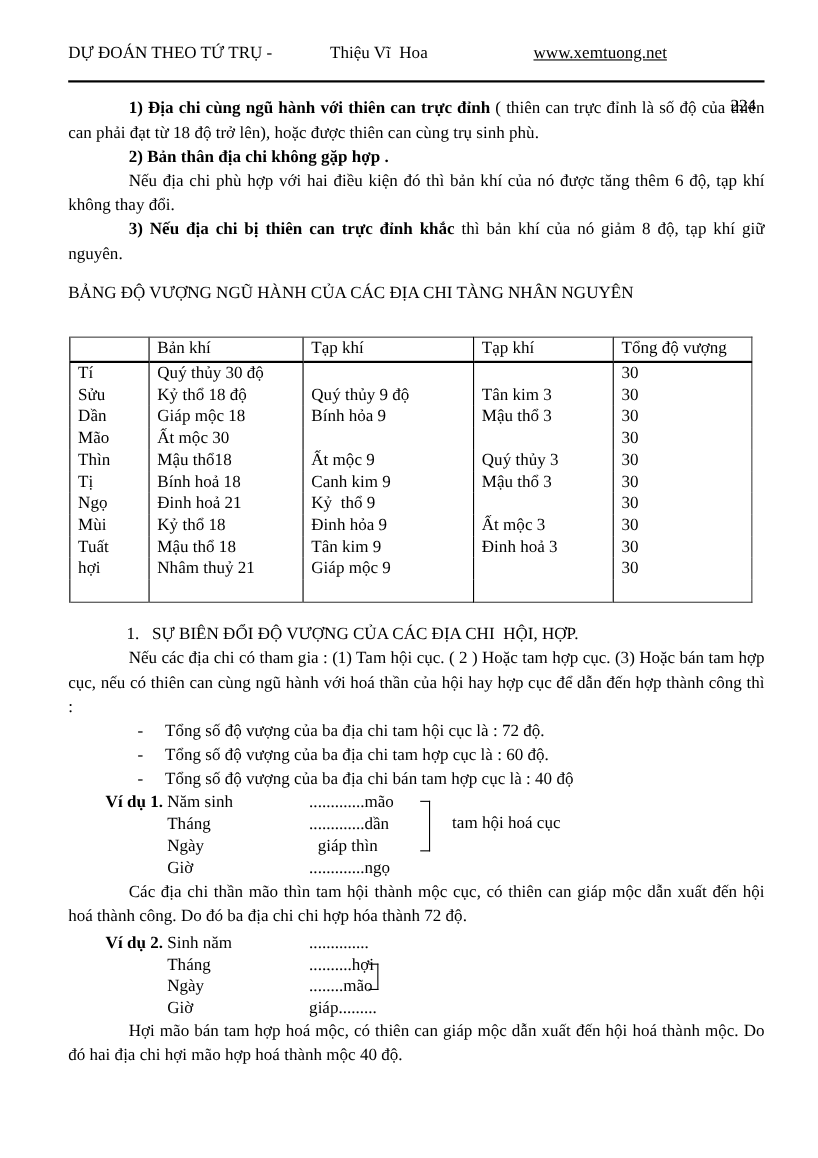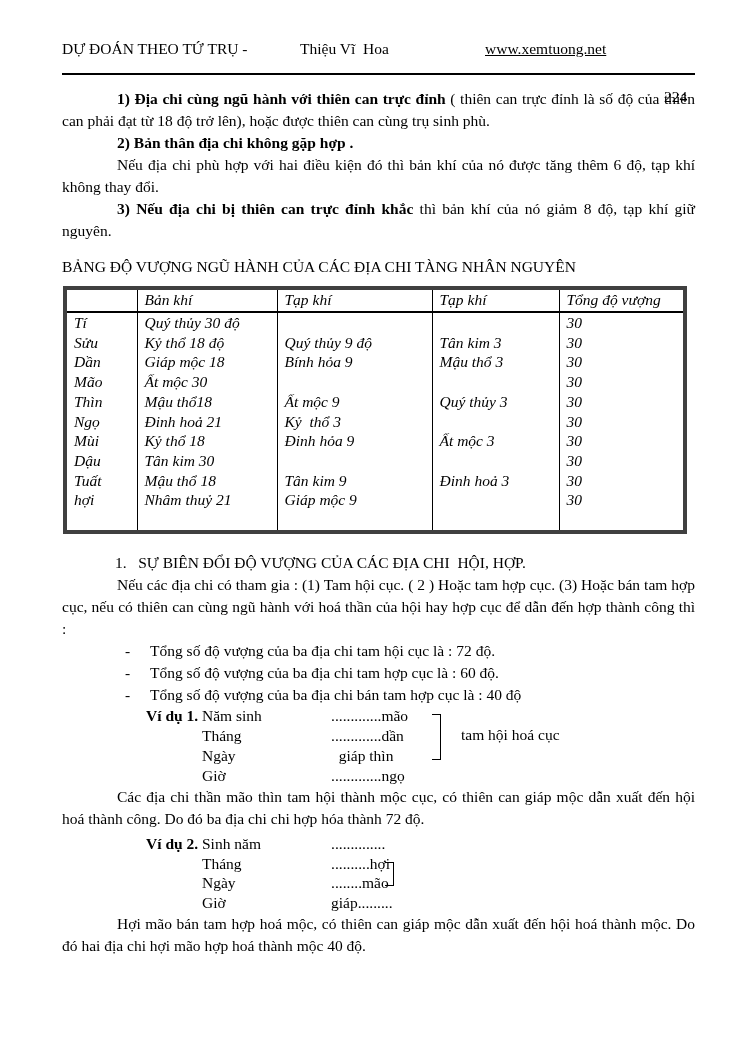--- a/index.html
+++ b/index.html
@@ -22,45 +22,44 @@
   .h-page   { left: 602px; margin-top: 48px; }
   .rule { margin-top: 11px; border-top: 2px solid #000; height: 0; }
 
   p.para { margin: 0; text-indent: 55px; line-height: 22px; text-align: justify; }
   p.first { margin-top: 13px; }
   .bold { font-weight: bold; }
 
   .table-title { margin-top: 16px; text-align: left; white-space: pre-wrap; }
 
   table.vuong {
-    margin-top: 10px; margin-left: 1px;
+    margin-top: 30px; margin-left: 1px;
     border-collapse: collapse; table-layout: fixed;
     width: 620px; font-size: 15.5px;
-    border: 4px solid #404040;
-    font-style: italic;
+    border: 1px solid #404040;
   }
   table.vuong th, table.vuong td {
     border-left: 1px solid #000;
     font-weight: normal; text-align: left;
     padding: 0 2px 0 7px;
     line-height: 19.7px; height: 19.7px;
     white-space: pre-wrap; overflow: hidden;
     vertical-align: top;
   }
   table.vuong th { border-bottom: 2px solid #000; height: 21px; }
   table.vuong tr.spacer td { height: 20px; }
 
   .section-heading { margin: 20px 0 0 53px; font-weight: normal; white-space: pre-wrap; }
   p.intro { margin-top: 2px; }
 
   .bullets { margin-left: 63px; }
   .bullet-row { display: flex; line-height: 22px; }
   .bullet-dash { width: 25px; flex: none; }
 
-  .example { position: relative; margin-left: 84px; }
+  .example { position: relative; margin-left: 34px; }
   .ex-row { display: flex; line-height: 19.9px; white-space: pre; }
   .ex-label { width: 56px; flex: none; font-weight: bold; }
   .ex-field { width: 129px; flex: none; }
   .bracket {
     position: absolute; width: 8px;
     border-top: 1px solid #000; border-right: 1px solid #000; border-bottom: 1px solid #000;
   }
   .ex1 .bracket { left: 286px; top: 8px;  height: 44px; }
   .ex2 .bracket { left: 239px; top: 28px; height: 22px; }
   .annotation { position: absolute; white-space: pre; }
@@ -137,38 +136,38 @@
           <td>30</td>
         </tr>
         <tr>
           <td>Thìn</td>
           <td>Mậu thổ18</td>
           <td>Ất mộc 9</td>
           <td>Quý thủy 3</td>
           <td>30</td>
         </tr>
         <tr>
+          <td>Tị</td>
+          <td>Bính hoả 18</td>
+          <td>Canh kim 9</td>
+          <td>Mậu thổ 3</td>
+          <td>30</td>
+        </tr>
+        <tr>
           <td>Ngọ</td>
           <td>Đinh hoả 21</td>
-          <td>Kỷ  thổ 3</td>
+          <td>Kỷ  thổ 9</td>
           <td></td>
           <td>30</td>
         </tr>
         <tr>
           <td>Mùi</td>
           <td>Kỷ thổ 18</td>
           <td>Đinh hỏa 9</td>
           <td>Ất mộc 3</td>
-          <td>30</td>
-        </tr>
-        <tr>
-          <td>Dậu</td>
-          <td>Tân kim 30</td>
-          <td></td>
-          <td></td>
           <td>30</td>
         </tr>
         <tr>
           <td>Tuất</td>
           <td>Mậu thổ 18</td>
           <td>Tân kim 9</td>
           <td>Đinh hoả 3</td>
           <td>30</td>
         </tr>
         <tr>

